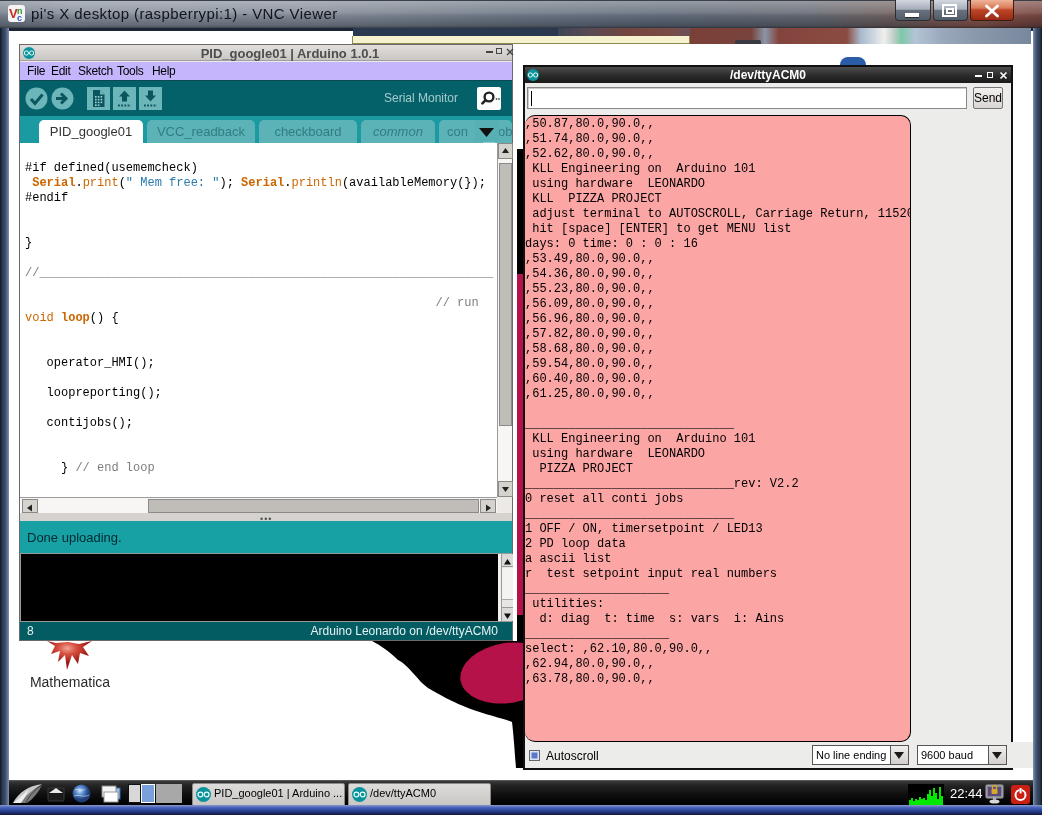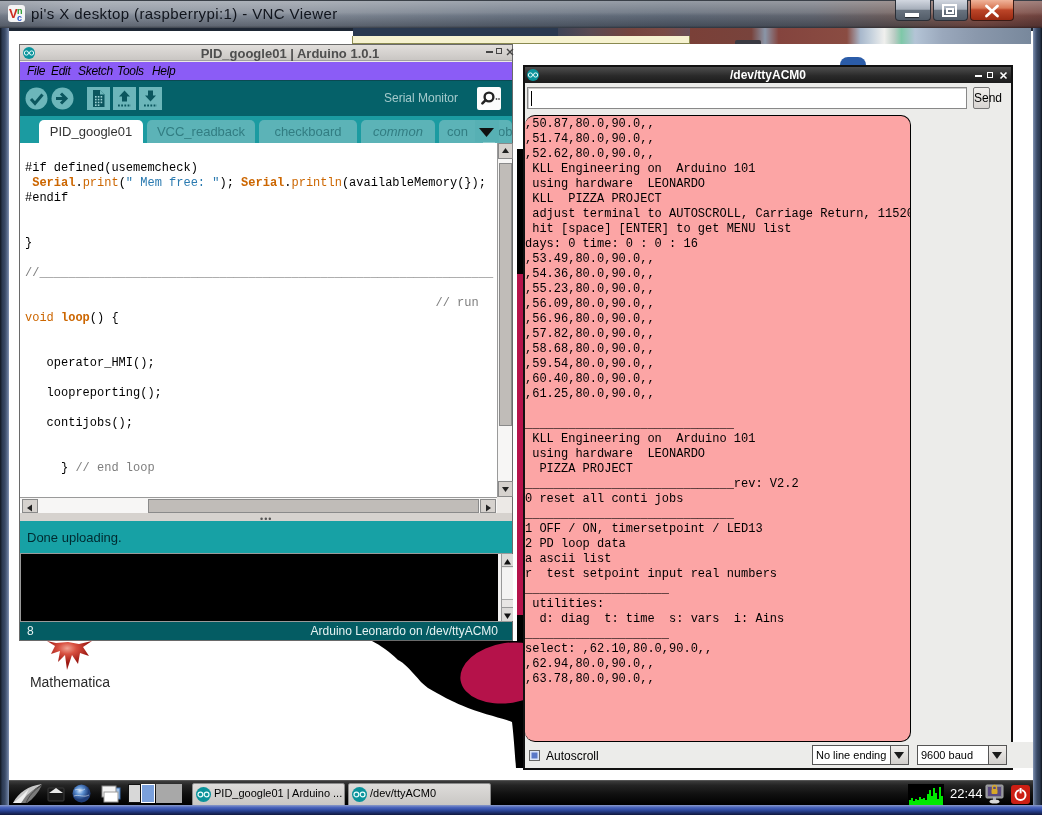--- a/index.html
+++ b/index.html
@@ -173,21 +173,21 @@
         <circle cx="8.6" cy="6" r="2.1" fill="none" stroke="#eafcfc" stroke-width="1"></circle>
       </svg>
       <div class="abs" style="left:0;top:1px;width:492px;text-align:center;font-size:13px;font-weight:bold;color:#4e4e4e;padding-left:48px;">PID_google01 | Arduino 1.0.1</div>
       <div class="abs" style="left:466px;top:6px;width:7px;height:2px;background:#444;"></div>
       <div class="abs" style="left:476px;top:3px;width:6px;height:6px;border:1px solid #444;"></div>
       <svg class="abs" style="left:486px;top:3px;" width="8" height="8" viewBox="0 0 8 8">
           <path d="M1,1 L7,7 M7,1 L1,7" stroke="#444" stroke-width="1.4"></path>
         </svg>
     </div>
 
-    <div class="abs" style="left:0;top:17px;width:492px;height:18px;background:#8b5cf6;font-size:12px;letter-spacing:-0.3px;color:#000;font-style:italic;">
+    <div class="abs" style="left:0;top:17px;width:492px;height:18px;background:#c4b5fd;font-size:12px;letter-spacing:-0.3px;color:#000;">
       <span class="abs" style="left:7px;top:2px;">File</span>
       <span class="abs" style="left:31px;top:2px;">Edit</span>
       <span class="abs" style="left:58px;top:2px;">Sketch</span>
       <span class="abs" style="left:97px;top:2px;">Tools</span>
       <span class="abs" style="left:132px;top:2px;">Help</span>
     </div>
 
     <div class="abs" style="left:0;top:35px;width:492px;height:36px;background:#056169;border-top:1px solid #0a4a52;">
       <svg class="abs" style="left:5px;top:6px;" width="23" height="23" viewBox="0 0 23 23">
         <circle cx="11.5" cy="11.5" r="11" fill="#6cb6ba"></circle>
@@ -336,21 +336,21 @@
       <div class="abs" style="left:450px;top:8px;width:7px;height:2px;background:#fff;"></div>
       <div class="abs" style="left:462px;top:5px;width:6px;height:6px;border:1px solid #fff;"></div>
       <svg class="abs" style="left:474px;top:4px;" width="9" height="9" viewBox="0 0 9 9">
           <path d="M1.5,1.5 L7.5,7.5 M7.5,1.5 L1.5,7.5" stroke="#fff" stroke-width="1.6"></path>
         </svg>
     </div>
 
     <div class="abs" style="left:2px;top:20px;width:440px;height:22px;background:#fff;border:1px solid #888;box-shadow:inset 1px 1px 0 #ccc;">
       <div class="abs" style="left:3px;top:3px;width:1px;height:15px;background:#000;"></div>
     </div>
-    <div class="abs" style="left:448px;top:20px;width:17px;height:22px;background:linear-gradient(to bottom,#f2f0ee,#d8d5d2);border:1px solid #777;border-radius:2px;text-align:center;font-size:12px;line-height:20px;color:#000;">Send</div>
+    <div class="abs" style="left:448px;top:20px;width:30px;height:22px;background:linear-gradient(to bottom,#f2f0ee,#d8d5d2);border:1px solid #777;border-radius:2px;text-align:center;font-size:12px;line-height:20px;color:#000;">Send</div>
 
     <div class="abs" style="left:0;top:48px;width:386px;height:627px;background:#fca5a5;border-top:1px solid #000;border-right:1px solid #000;border-bottom:1px solid #000;overflow:hidden;border-radius:10px;">
       <pre class="mono" style="position:absolute;left:0px;top:1px;font-size:12px;line-height:15px;color:#000;">,50.87,80.0,90.0,,
 ,51.74,80.0,90.0,,
 ,52.62,80.0,90.0,,
  KLL Engineering on  Arduino 101
  using hardware  LEONARDO
  KLL  PIZZA PROJECT
  adjust terminal to AUTOSCROLL, Carriage Return, 115200
  hit [space] [ENTER] to get MENU list

